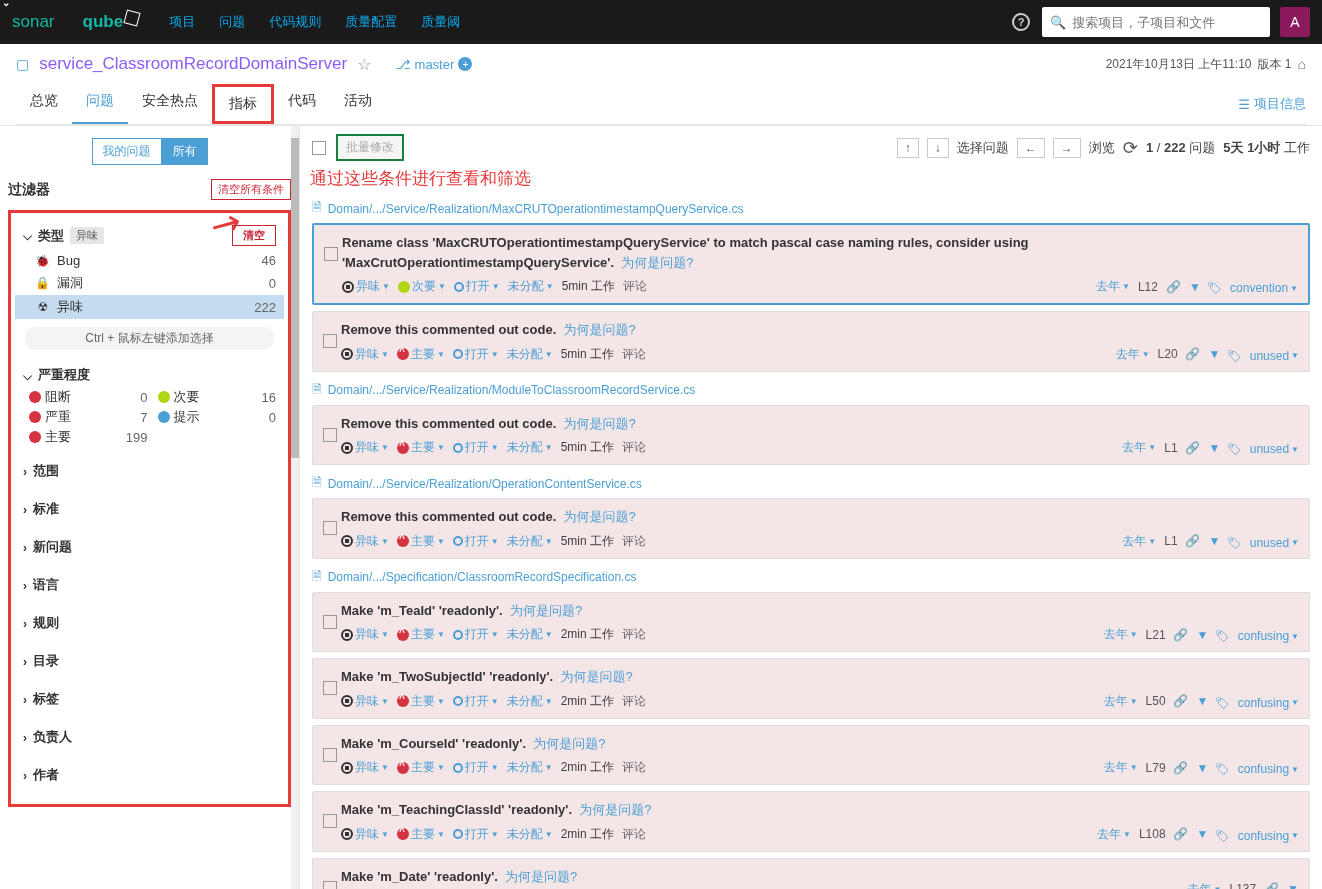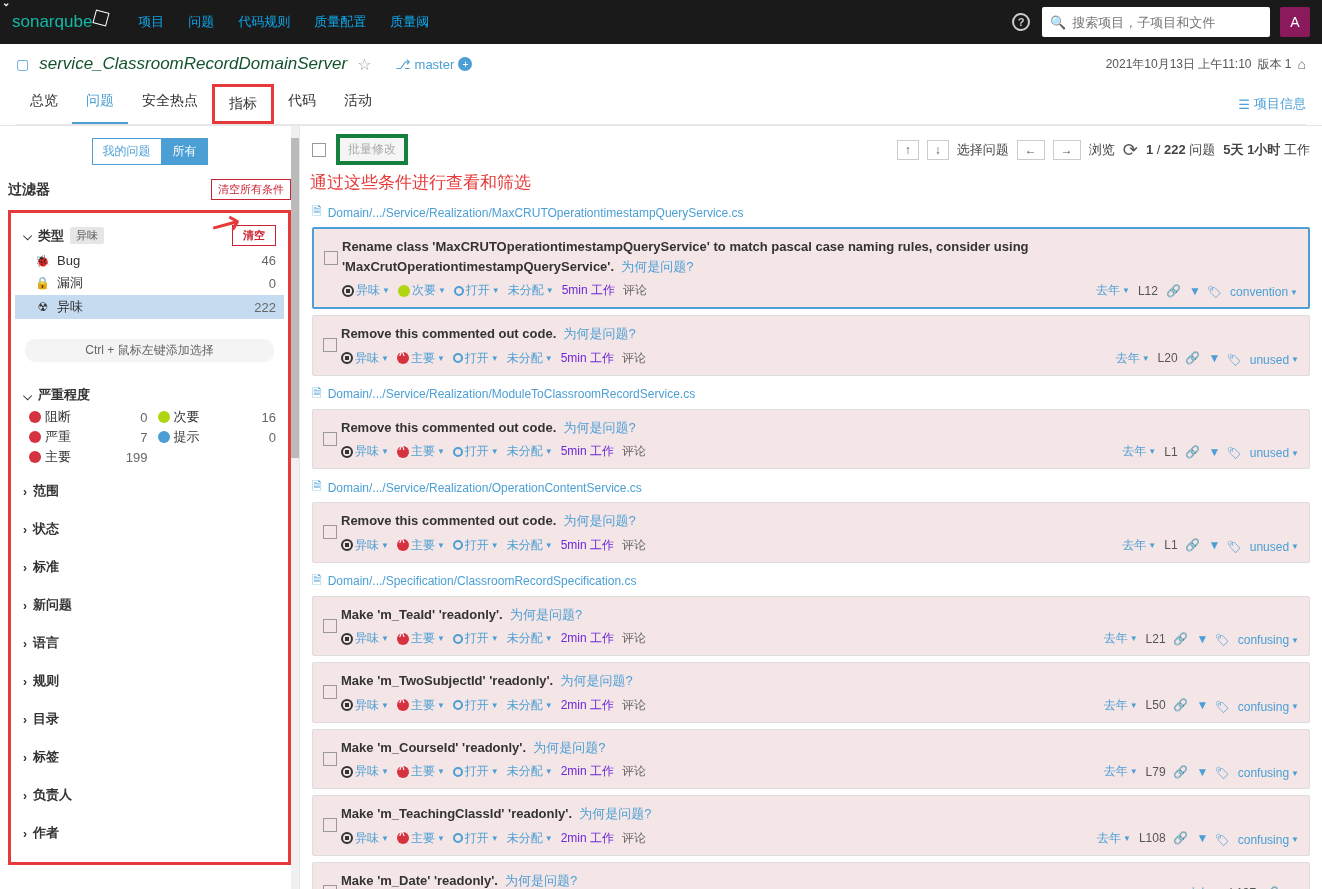--- a/index.html
+++ b/index.html
@@ -2,34 +2,34 @@
 <html><head>
 <meta charset="utf-8">
 <style>
 * { box-sizing: border-box; margin: 0; padding: 0; }
 body { font-family: "Helvetica Neue", Arial, sans-serif; font-size: 13px; color: #333; background: #fff; }
 a { text-decoration: none; }
 
 
 .topnav { background: #1a1a1a; height: 44px; display: flex; align-items: center; padding: 0 12px; color: #ccc; }
 .brand { display: flex; align-items: center; color: #14b8a6; font-weight: 300; margin-right: 18px; font-size: 17px; }
-.brand b { font-weight: 400; }
+.brand b { font-weight: 700; margin-left: 28px; }
 .cube { width: 14px; height: 14px; border: 1.5px solid #fff; transform: rotate(15deg); margin-left: 2px; position: relative; top: -4px; }
 .topnav-item { padding: 0 12px; color: #0ea5e9; font-size: 13px; cursor: pointer; }
 .topnav-spacer { flex: 1; }
 .topnav .help-icon { width: 18px; height: 18px; border: 2px solid #ccc; border-radius: 50%; display: flex; align-items: center; justify-content: center; font-size: 11px; font-weight: bold; margin-right: 12px; color: #ccc; }
 .search-box { background: #fff; border-radius: 2px; height: 30px; display: flex; align-items: center; padding: 0 8px; width: 228px; }
 .search-box input { border: none; outline: none; flex: 1; font-size: 13px; margin-left: 6px; }
 .avatar { width: 30px; height: 30px; background: #8a1a5c; color: #fff; display: flex; align-items: center; justify-content: center; margin-left: 10px; border-radius: 2px; font-size: 14px; }
 
 
 .pheader { padding: 10px 16px 0; border-bottom: 1px solid #e6e6e6; }
 .prow { display: flex; align-items: center; gap: 10px; }
 .folder-icon { color: #4b9fd5; font-size: 14px; }
-.pname { font-size: 17px; color: #14532d; font-style: italic; }
+.pname { font-size: 17px; color: #8b5cf6; }
 .star { color: #999; font-size: 16px; }
 .branch { color: #4b9fd5; display: flex; align-items: center; gap: 4px; margin-left: 14px; font-size: 13px; }
 .branch-plus { background: #4b9fd5; color: #fff; width: 14px; height: 14px; border-radius: 50%; display: inline-flex; align-items: center; justify-content: center; font-size: 10px; }
 .pmeta { margin-left: auto; color: #555; font-size: 12px; display: flex; align-items: center; gap: 6px; }
 .home-icon { font-size: 14px; color: #666; }
 
 .ptabs { display: flex; margin-top: 10px; border-bottom: 1px solid #e6e6e6; }
 .ptab { padding: 8px 14px; font-size: 14px; color: #333; cursor: pointer; border-bottom: 2px solid transparent; }
 .ptab.active { color: #4b9fd5; border-bottom-color: #4b9fd5; }
 .ptab.highlighted { border: 3px solid #e63939; }
@@ -66,27 +66,27 @@
 .ficon { width: 16px; text-align: center; margin-right: 6px; font-size: 12px; }
 .sev-grid { display: grid; grid-template-columns: 1fr 1fr; gap: 2px 10px; padding: 0 8px 0 14px; font-size: 13px; }
 .sev-item { display: flex; align-items: center; gap: 4px; }
 .sev-item .cnt { margin-left: auto; color: #666; }
 .sevdot { width: 12px; height: 12px; border-radius: 50%; display: inline-block; }
 .sd-block { background: #d4333f; }
 .sd-crit { background: #d4333f; }
 .sd-major { background: #d4333f; }
 .sd-minor { background: #b0d513; }
 .sd-info { background: #4b9fd5; }
-.hint { text-align: center; color: #666; font-size: 12px; background: #f4f4f4; margin: 20px 10px; padding: 3px; border-radius: 10px; }
+.hint { text-align: center; color: #666; font-size: 12px; background: #f4f4f4; margin: 8px 10px; padding: 3px; border-radius: 10px; }
 
 
 .content { flex: 1; padding: 8px 12px; }
 .toolbar { display: flex; align-items: center; gap: 10px; margin-bottom: 6px; }
 .cbox { width: 14px; height: 14px; border: 1px solid #999; display: inline-block; }
-.disabled-btn { border: 4px solid #15803d; color: #aaa; padding: 3px 8px; font-size: 12px; background: #f5f5f5; }
+.disabled-btn { border: 2px solid #15803d; color: #aaa; padding: 3px 8px; font-size: 12px; background: #f5f5f5; }
 .redtext { color: #e63939; font-size: 17px; margin-left: -2px; margin-bottom: 6px; }
 .toolbar-right { margin-left: auto; display: flex; align-items: center; gap: 8px; color: #444; font-size: 13px; }
 .navbtn { border: 1px solid #ccc; padding: 2px 7px; font-size: 12px; color: #555; cursor: pointer; background: #fff; }
 .reload { font-size: 18px; color: #555; }
 
 .filepath { display: flex; align-items: center; gap: 6px; color: #4b9fd5; font-size: 12px; margin: 8px 0 4px; }
 .fileicon { color: #4b9fd5; }
 
 .issue { background: #f4e5e6; border: 1px solid #ddd; border-radius: 2px; margin-bottom: 6px; padding: 8px 10px; display: flex; gap: 4px; }
 .issue.selected { background: #f4e5e6; border: 2px solid #4b9fd5; }
@@ -97,21 +97,21 @@
 .whylink { color: #4b9fd5; }
 .issue-tags { display: flex; align-items: center; gap: 8px; margin-top: 6px; font-size: 12px; }
 .tg { color: #4b9fd5; display: inline-flex; align-items: center; gap: 2px; }
 .radio-ico { width: 12px; height: 12px; border-radius: 50%; display: inline-block; position: relative; }
 .ri-smell { background: radial-gradient(circle, #333 40%, transparent 42%); border: 2px solid #333; }
 .ri-major-red { width: 12px; height: 12px; border-radius: 50%; background: #d4333f; position: relative; }
 .ri-major-red::after { content: "^"; color: #fff; position: absolute; left: 2px; top: -2px; font-size: 10px; font-weight: bold; }
 .ri-minor-grn { width: 12px; height: 12px; border-radius: 50%; background: #b0d513; }
 .ri-minor-grn::after { content: "⌄"; color: #fff; position: absolute; left: 2px; top: -3px; font-size: 10px; font-weight: bold; }
 .ri-open { width: 10px; height: 10px; border: 2px solid #4b9fd5; border-radius: 50%; display: inline-block; }
-.effort { color: #6d28d9; }
+.effort { color: #404040; }
 .comment { color: #666; }
 .drop::after { content: " ▼"; font-size: 8px; }
 
 .issue-right { display: flex; align-items: flex-end; gap: 6px; font-size: 12px; }
 .right-row { display: flex; align-items: center; gap: 8px; color: #555; }
 .linkicon { color: #777; }
 .filtericon { color: #4b9fd5; }
 .tagicon { color: #4b9fd5; }
 </style>
 </head>
@@ -238,26 +238,20 @@
       <div id="closed-facets">
           <div class="facet">
             <div class="facethead">
               <span class="chev closed"></span>
               <span>范围</span>
             </div>
           </div>
           <div class="facet">
             <div class="facethead">
               <span class="chev closed"></span>
-              <span>状态</span>
-            </div>
-          </div>
-          <div class="facet">
-            <div class="facethead">
-              <span class="chev closed"></span>
               <span>标准</span>
             </div>
           </div>
           <div class="facet">
             <div class="facethead">
               <span class="chev closed"></span>
               <span>新问题</span>
             </div>
           </div>
           <div class="facet">

